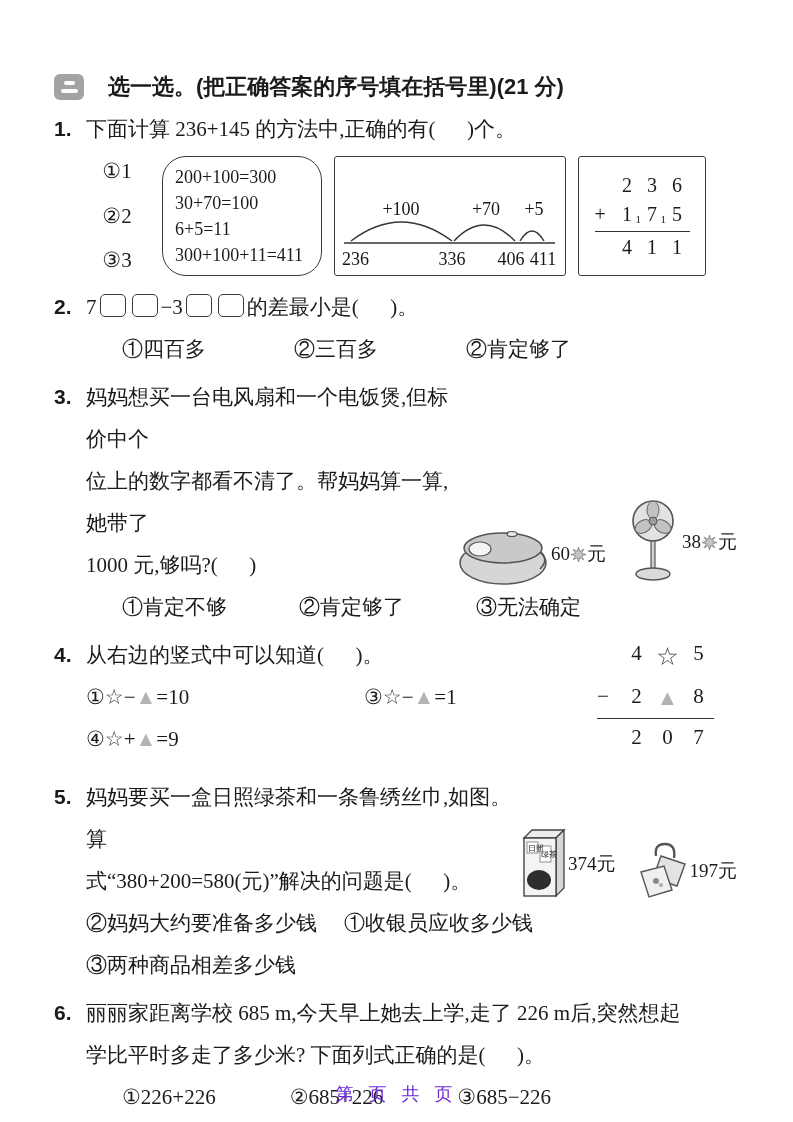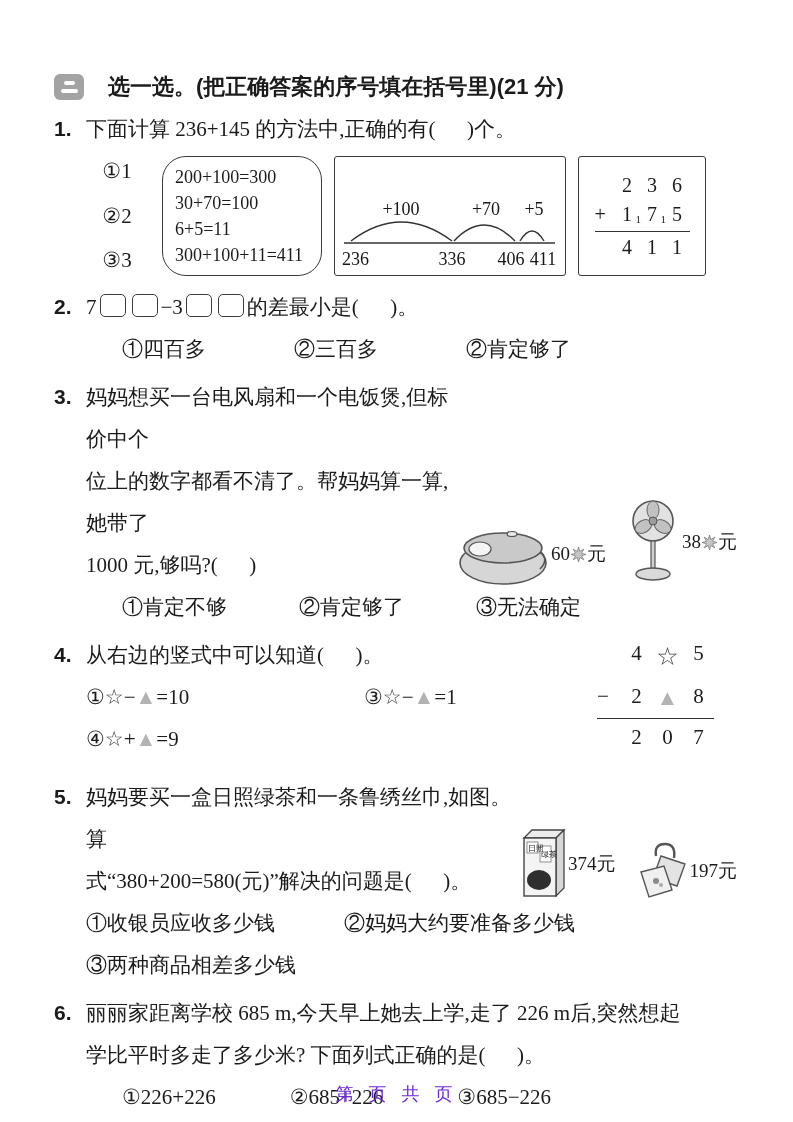--- a/index.html
+++ b/index.html
@@ -285,22 +285,22 @@
               <polygon points="27,16 51,24 43,46 19,38" fill="#e3e3e3" stroke="#555" stroke-width="1.4"></polygon>
               <polygon points="7,32 30,26 38,50 15,57" fill="#f0f0f0" stroke="#555" stroke-width="1.4"></polygon>
               <circle cx="22" cy="41" r="3" fill="#8a8a8a"></circle>
               <circle cx="27" cy="45" r="2" fill="#aaaaaa"></circle>
             </svg>
             <div class="price" data-bind="q5.scarf.price">197元</div>
           </div>
         </div>
       </div>
       <div class="q5optrow">
+        <span data-bind="q5.options.1">②妈妈大约要准备多少钱</span>
         <span data-bind="q5.options.0">①收银员应收多少钱</span>
-        <span data-bind="q5.options.1">②妈妈大约要准备多少钱</span>
       </div>
       <div>
         <span data-bind="q5.options.2">③两种商品相差多少钱</span>
       </div>
     </div>
   </div>
 
   <div class="q">
     <span class="qnum" data-bind="q6.number">6.</span>
     <div class="qbody">

